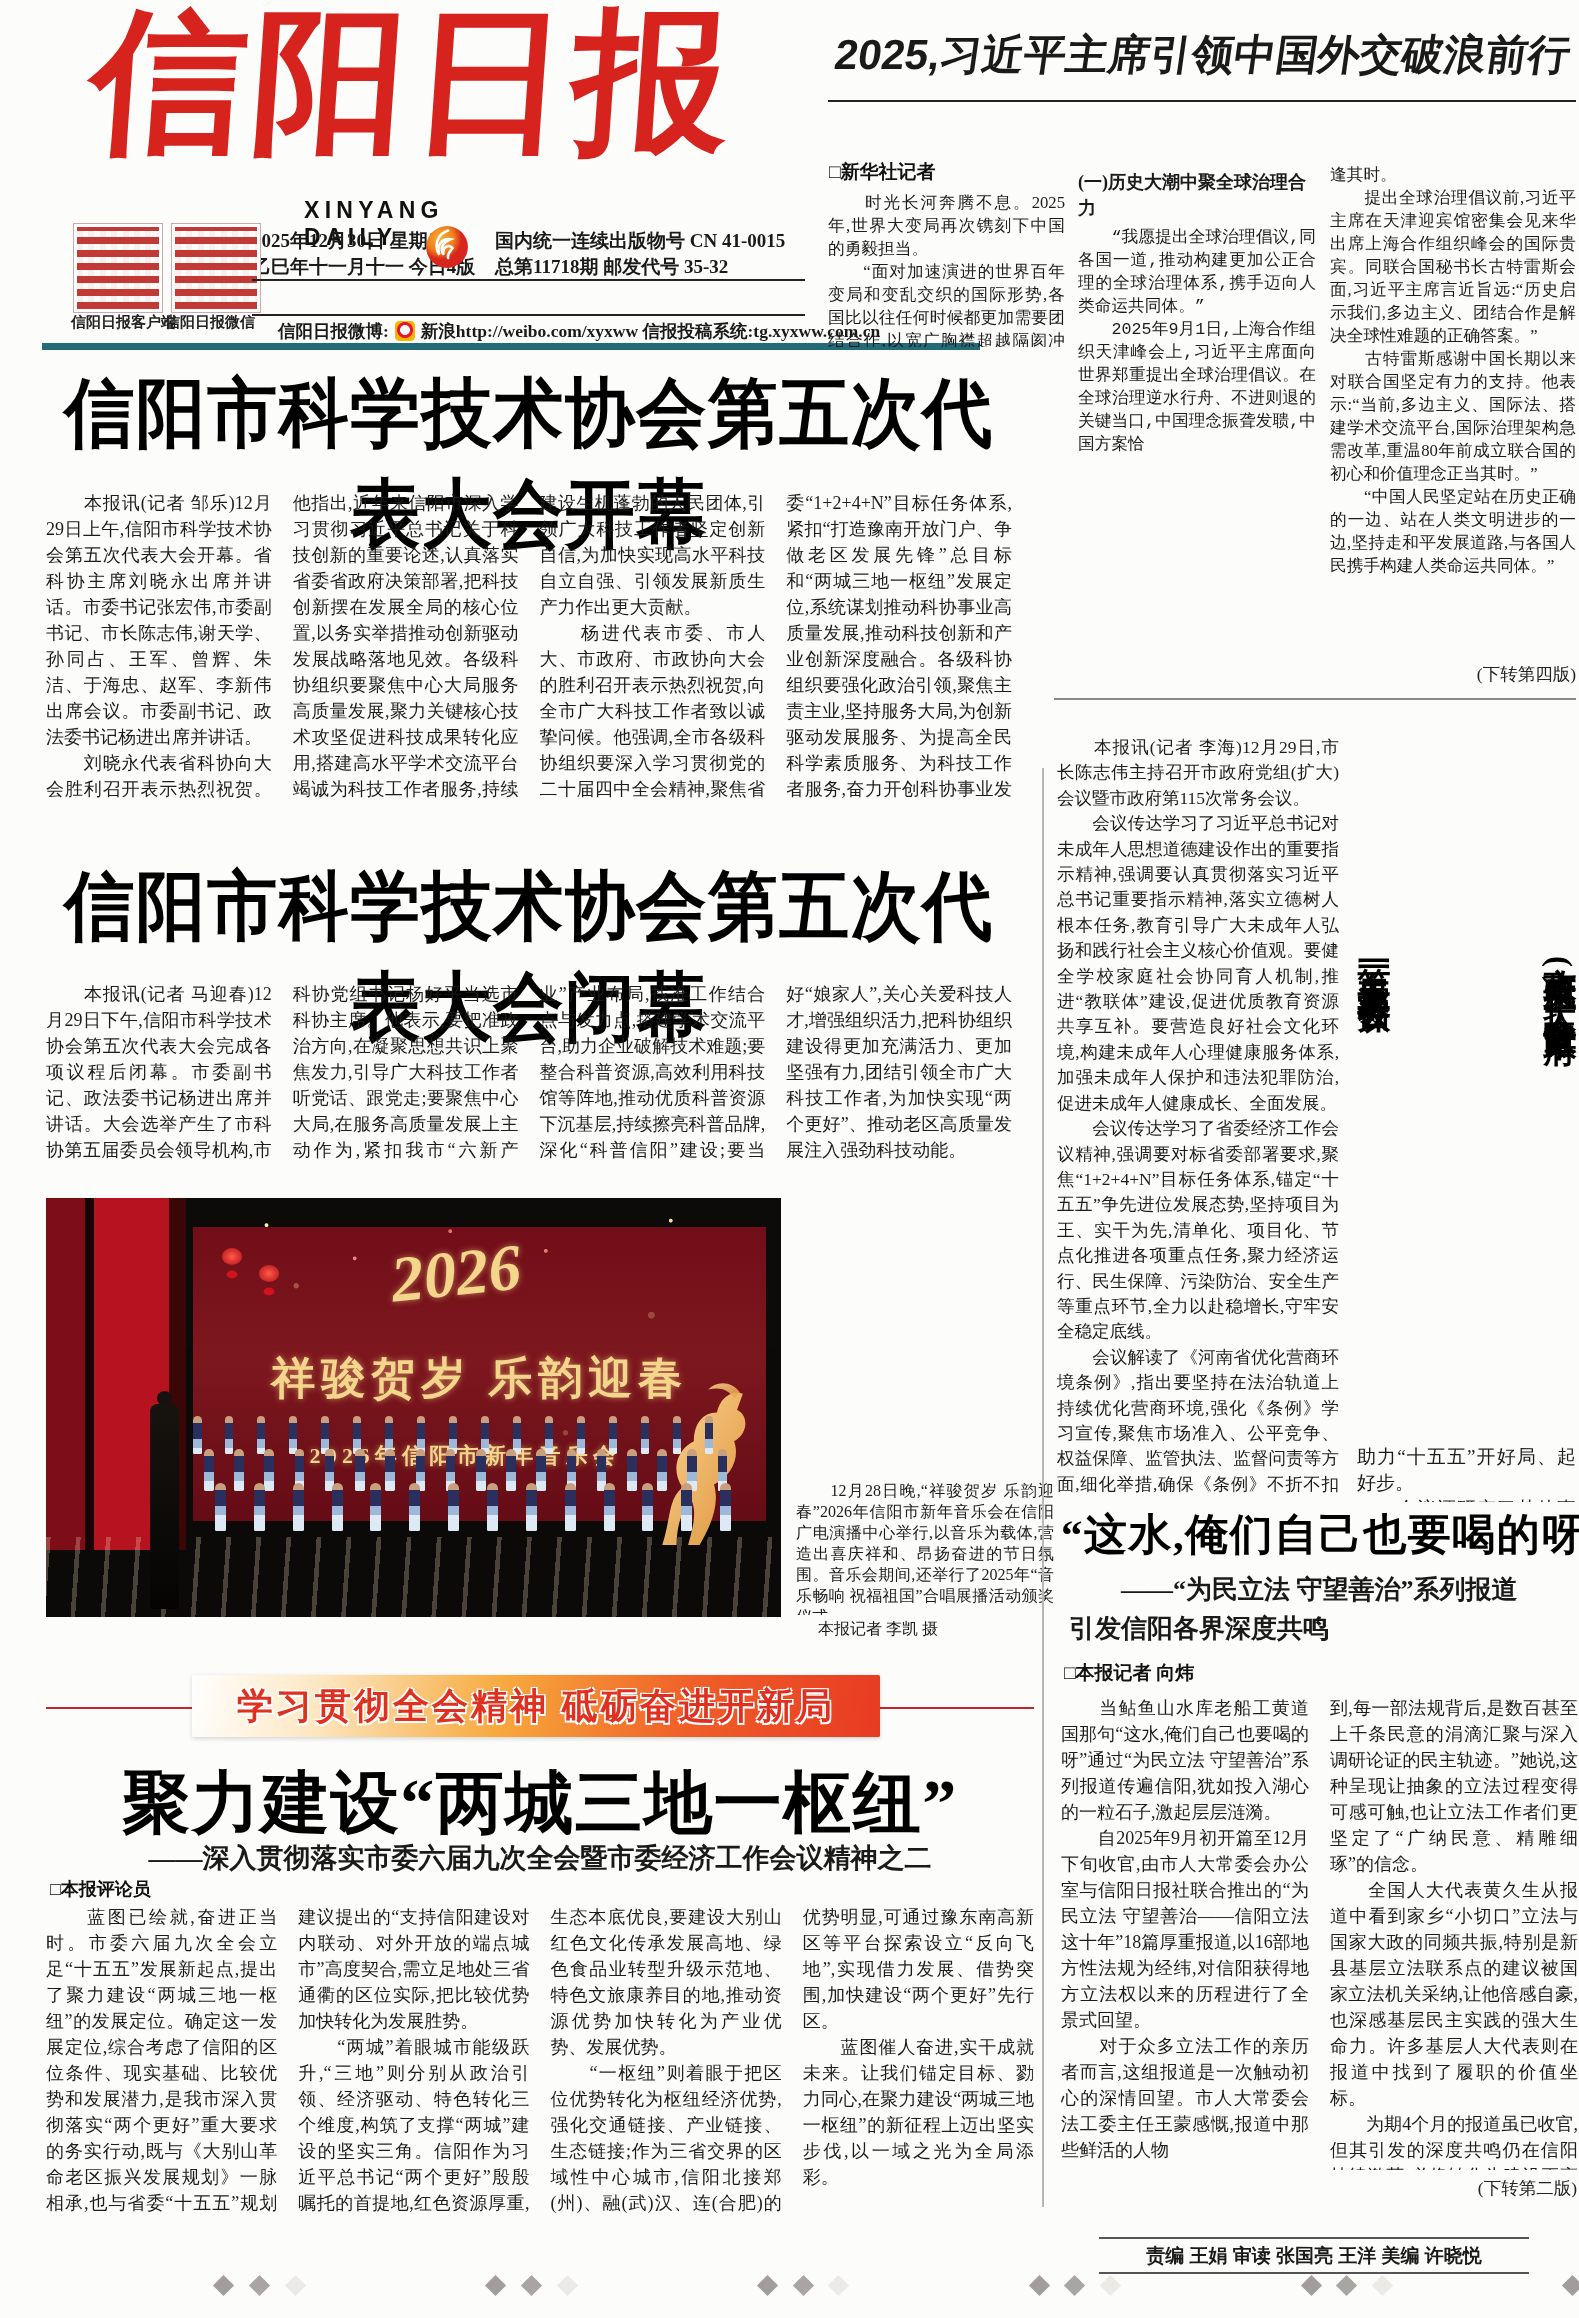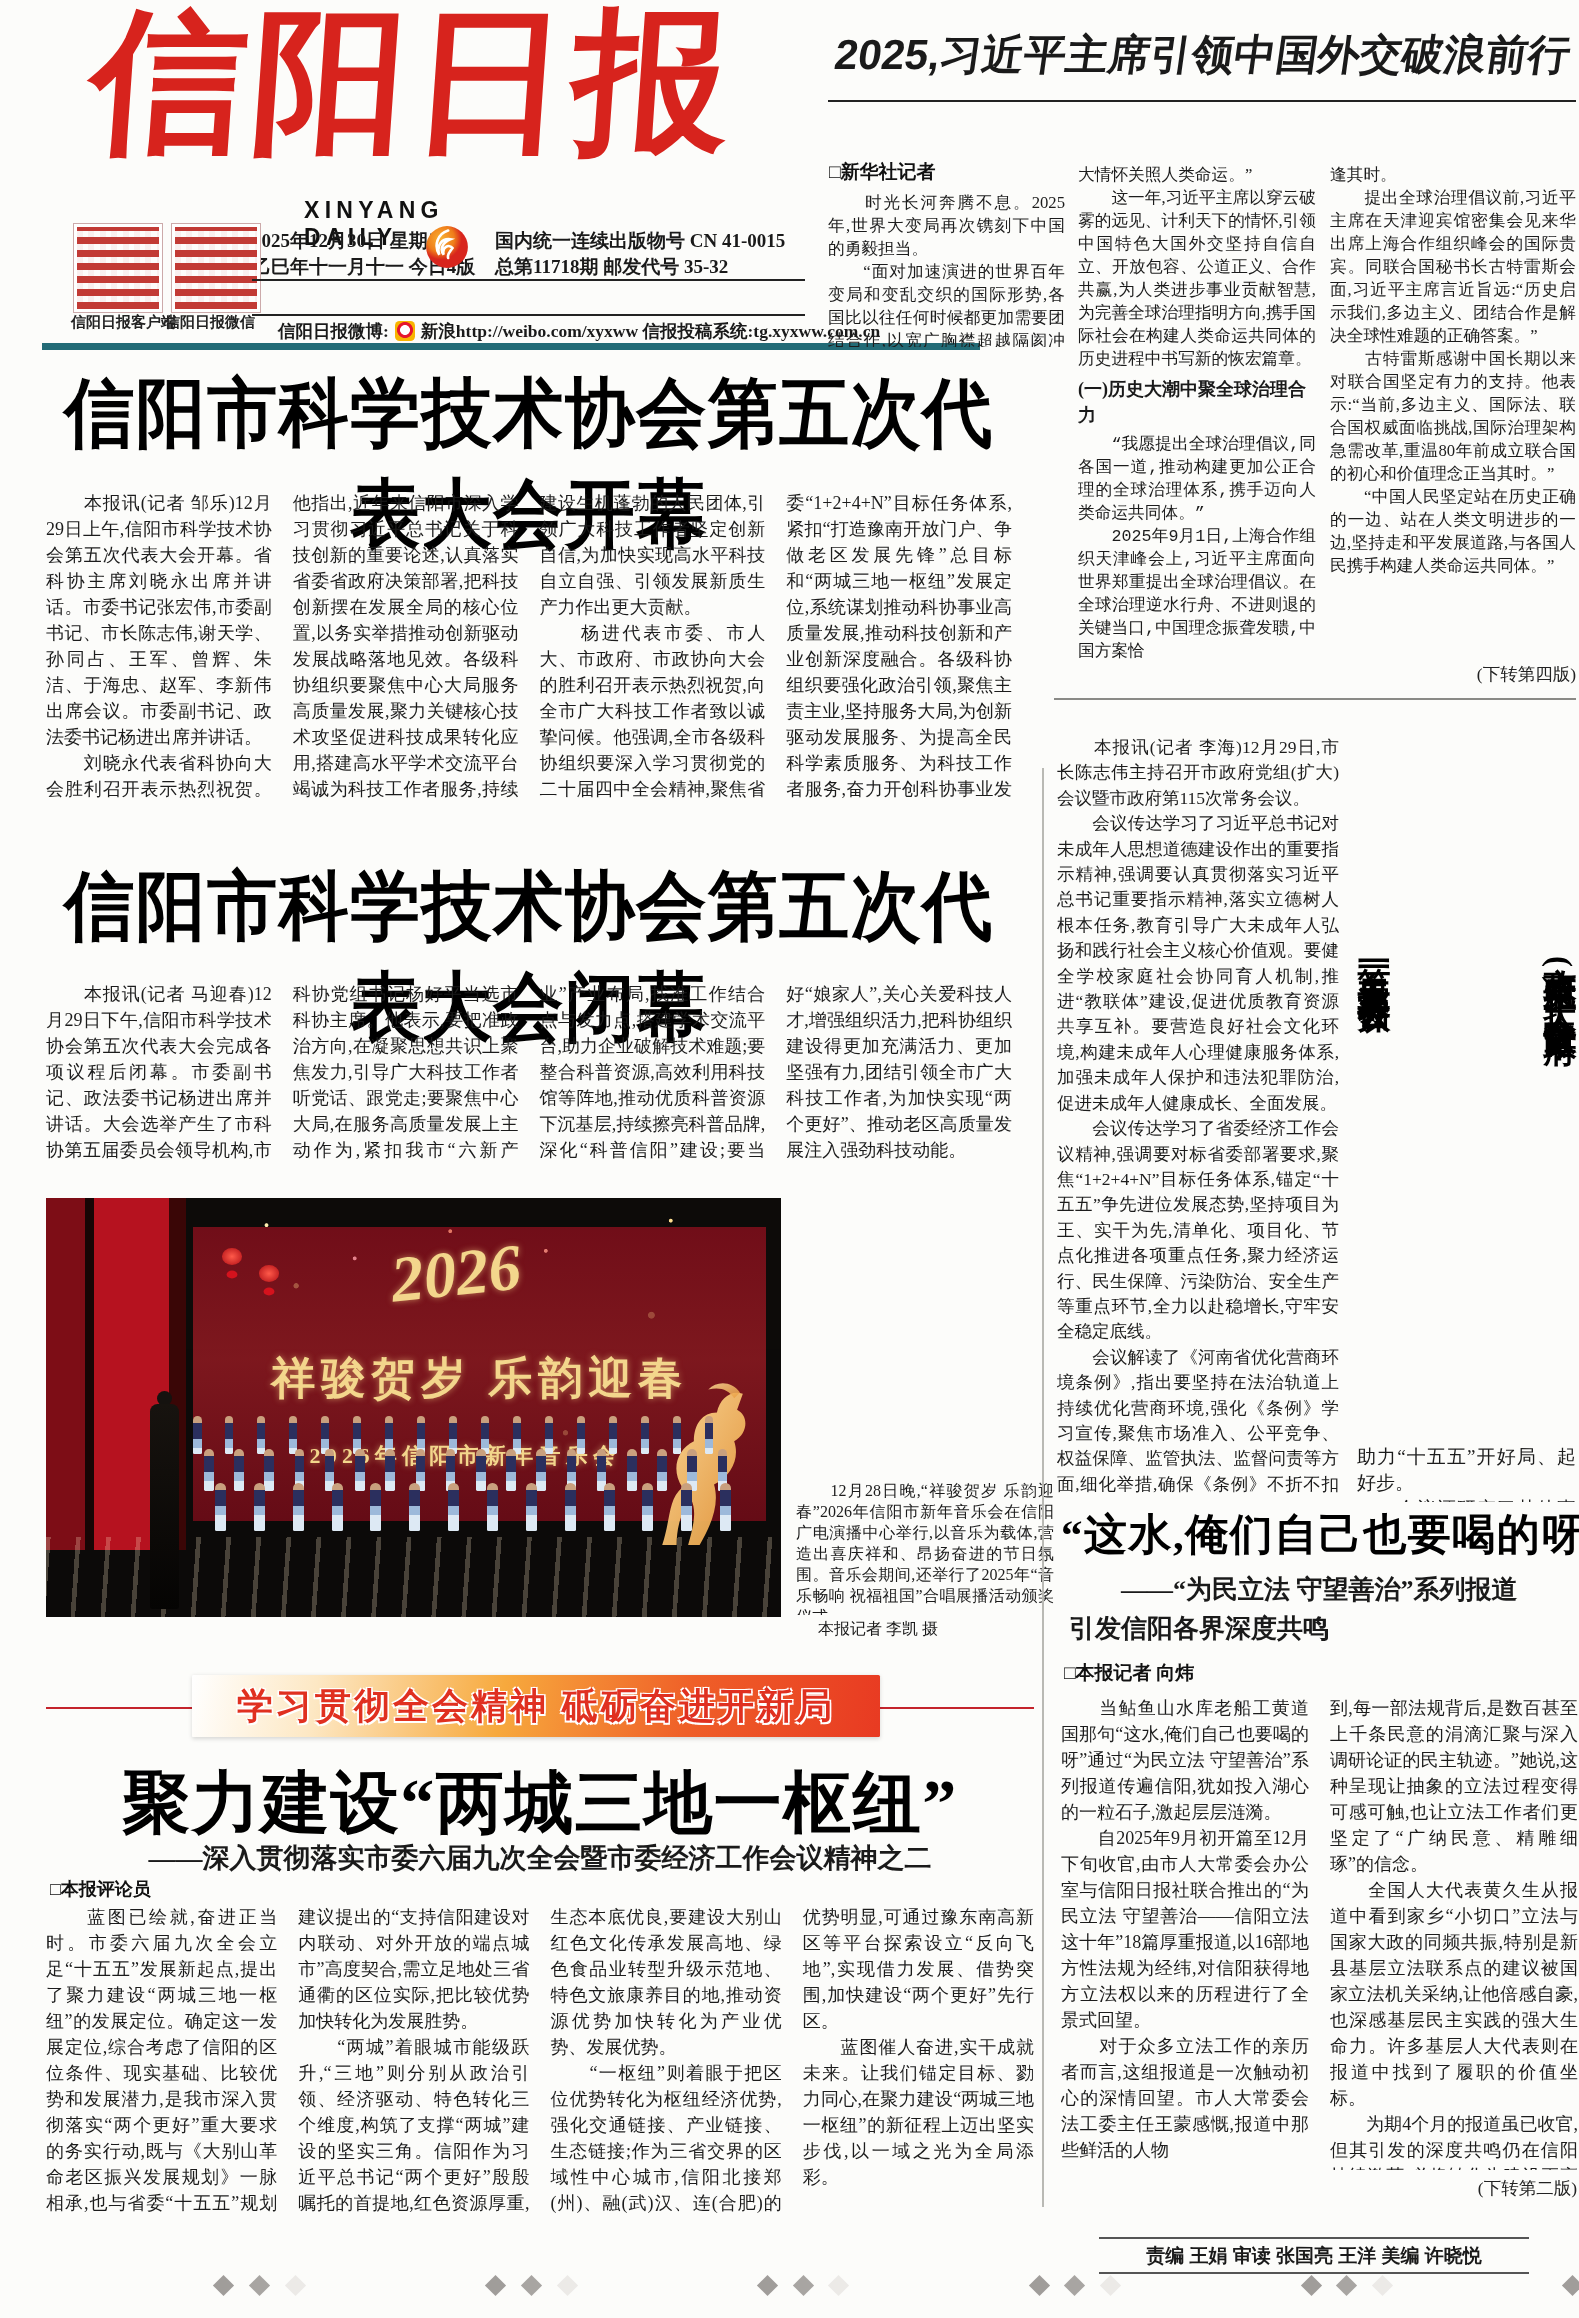--- a/index.html
+++ b/index.html
@@ -108,30 +108,28 @@
   <div class="abs" style="left:42px;top:343px;width:938px;height:6.8px;background:#236b76;"></div>
 
   <div class="abs sans" style="left:835px;top:27px;width:743px;font-size:42px;font-weight:bold;transform:skewX(-8deg);white-space:nowrap;">2025,习近平主席引领中国外交破浪前行</div>
   <div class="abs rule" style="left:828px;top:100px;width:748px;height:2.3px;"></div>
   <div class="abs byline" style="left:829px;top:159px;">□新华社记者</div>
 
   <div class="abs flow" style="left:828px;top:191px;width:237px;height:156px;font-size:16.7px;line-height:23px;">　　时光长河奔腾不息。2025年,世界大变局再次镌刻下中国的勇毅担当。
 　　“面对加速演进的世界百年变局和变乱交织的国际形势,各国比以往任何时候都更加需要团结合作,以宽广胸襟超越隔阂冲突,以博</div>
 
   <div class="abs" style="left:1078px;top:163px;width:238px;height:527px;overflow:hidden;">
-    <div class="flow" style="font-size:16.7px;line-height:23px;">大情怀关照人类命运。”
-　　这一年,习近平主席以穿云破雾的远见、计利天下的情怀,引领中国特色大国外交坚持自信自立、开放包容、公道正义、合作共赢,为人类进步事业贡献智慧,为完善全球治理指明方向,携手国际社会在构建人类命运共同体的历史进程中书写新的恢宏篇章。</div>
     <div style="font-size:18px;line-height:26px;font-weight:bold;margin:6px 0 4.6px 0;text-align:left;">(一)历史大潮中聚全球治理合力</div>
     <div class="flow" style="font-size:16.7px;line-height:23px;font-family:Liberation Mono, monospace;">　　“我愿提出全球治理倡议,同各国一道,推动构建更加公正合理的全球治理体系,携手迈向人类命运共同体。”
 　　2025年9月1日,上海合作组织天津峰会上,习近平主席面向世界郑重提出全球治理倡议。在全球治理逆水行舟、不进则退的关键当口,中国理念振聋发聩,中国方案恰</div>
   </div>
 
   <div class="abs flow" style="left:1330px;top:163px;width:246px;height:492px;font-size:16.7px;line-height:23px;">逢其时。
 　　提出全球治理倡议前,习近平主席在天津迎宾馆密集会见来华出席上海合作组织峰会的国际贵宾。同联合国秘书长古特雷斯会面,习近平主席言近旨远:“历史启示我们,多边主义、团结合作是解决全球性难题的正确答案。”
-　　古特雷斯感谢中国长期以来对联合国坚定有力的支持。他表示:“当前,多边主义、国际法、联合国权威面临挑战,国际治理架构急需改革,重温80年前成立联合国的初心和价值理念正当其时。”
+　　古特雷斯感谢中国长期以来对联合国坚定有力的支持。他表示:“当前,多边主义、国际法、搭建学术交流平台,国际治理架构急需改革,重温80年前成立联合国的初心和价值理念正当其时。”
 　　“中国人民坚定站在历史正确的一边、站在人类文明进步的一边,坚持走和平发展道路,与各国人民携手构建人类命运共同体。”</div>
   <div class="abs jump" style="left:1427px;top:662px;width:149px;">(下转第四版)</div>
 
   <div class="abs hl-serif" style="left:46px;top:363px;width:966px;font-size:70px;transform:scaleY(1.08);transform-origin:top;">信阳市科学技术协会第五次代表大会开幕</div>
   <div class="abs flow cols4" style="left:46px;top:490px;width:966px;height:336px;">　　本报讯(记者 邹乐)12月29日上午,信阳市科学技术协会第五次代表大会开幕。省科协主席刘晓永出席并讲话。市委书记张宏伟,市委副书记、市长陈志伟,谢天学、孙同占、王军、曾辉、朱洁、于海忠、赵军、李新伟出席会议。市委副书记、政法委书记杨进出席并讲话。
 　　刘晓永代表省科协向大会胜利召开表示热烈祝贺。他指出,近年来信阳市深入学习贯彻习近平总书记关于科技创新的重要论述,认真落实省委省政府决策部署,把科技创新摆在发展全局的核心位置,以务实举措推动创新驱动发展战略落地见效。各级科协组织要聚焦中心大局服务高质量发展,聚力关键核心技术攻坚促进科技成果转化应用,搭建高水平学术交流平台竭诚为科技工作者服务,持续建设生机蓬勃的人民团体,引领广大科技工作者坚定创新自信,为加快实现高水平科技自立自强、引领发展新质生产力作出更大贡献。
 　　杨进代表市委、市人大、市政府、市政协向大会的胜利召开表示热烈祝贺,向全市广大科技工作者致以诚挚问候。他强调,全市各级科协组织要深入学习贯彻党的二十届四中全会精神,聚焦省委“1+2+4+N”目标任务体系,紧扣“打造豫南开放门户、争做老区发展先锋”总目标和“两城三地一枢纽”发展定位,系统谋划推动科协事业高质量发展,推动科技创新和产业创新深度融合。各级科协组织要强化政治引领,聚焦主责主业,坚持服务大局,为创新驱动发展服务、为提高全民科学素质服务、为科技工作者服务,奋力开创科协事业发展新局面。
 　　开幕式上,市总工会、团市委、市妇联等群团组织代表向大会致贺词。大会听取并审议了市科协第四届委员会工作报告。</div>
 
   <div class="abs hl-serif" style="left:46px;top:856px;width:966px;font-size:70px;transform:scaleY(1.08);transform-origin:top;">信阳市科学技术协会第五次代表大会闭幕</div>

